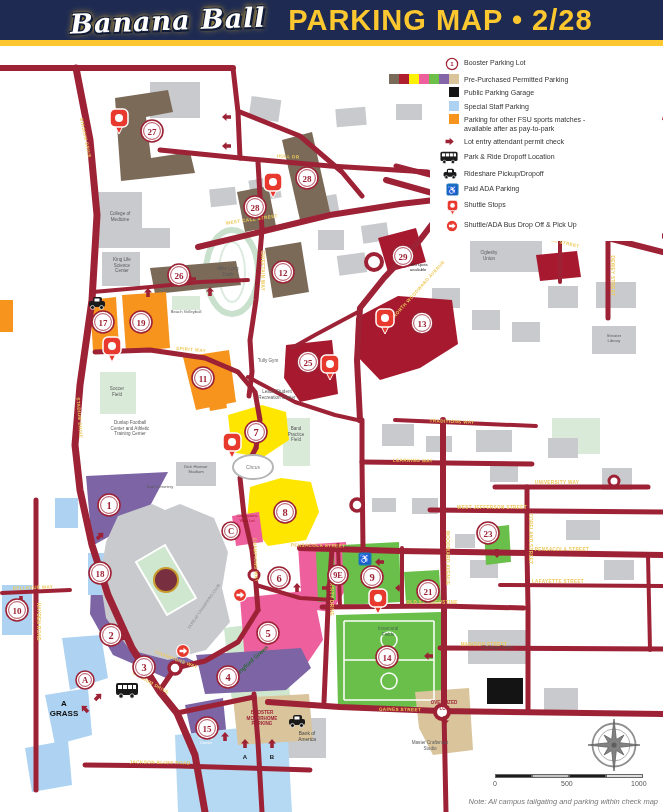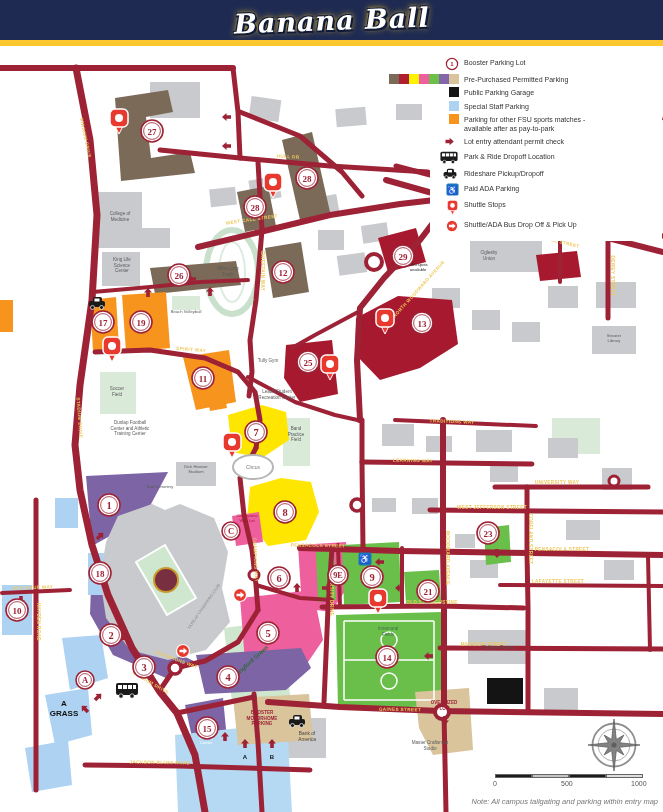--- a/index.html
+++ b/index.html
@@ -29,20 +29,21 @@
   .scalebar .lab{position:absolute;top:6px;font-size:7px;color:#555;}
   .note{position:absolute;right:5px;top:797px;font-size:7.5px;font-style:italic;color:#767676;z-index:30;}
   .compass{position:absolute;left:586px;top:717px;z-index:30;}
 </style>
 </head>
 <body>
 
 <div class="page">
   <div class="hdr">
     <span class="logo">Banana Ball</span>
+    <span class="title">PARKING MAP • 2/28</span>
   </div>
   <div class="hdr-stripe"></div>
 
   <svg id="map-canvas" viewBox="0 46 663 766">
       <ellipse cx="232" cy="272" rx="26" ry="42" fill="none" stroke="#c8e0cc" stroke-width="6"></ellipse>
       <ellipse cx="232" cy="272" rx="13" ry="30" fill="none" stroke="#dcebdf" stroke-width="2"></ellipse>
       <rect x="100" y="372" width="36" height="42" fill="#d9ead9"></rect>
       <rect x="283" y="418" width="27" height="48" fill="#d9ead9"></rect>
       <rect x="172" y="296" width="28" height="14" fill="#d9ead9"></rect>
       <rect x="552" y="418" width="48" height="36" fill="#d9ead9"></rect>
@@ -645,14 +646,14 @@
   <div class="scalebar" id="scalebar">
       <div class="seg" style="left: 0px; background: rgb(28, 28, 28);"></div>
       <div class="seg" style="left: 37px; background: rgb(196, 196, 196);"></div>
       <div class="seg" style="left: 74px; background: rgb(28, 28, 28);"></div>
       <div class="seg" style="left: 111px; background: rgb(222, 222, 222);"></div>
       <span class="lab" style="left: -2px;">0</span>
       <span class="lab" style="left: 66px;">500</span>
       <span class="lab" style="left: 136px;">1000</span>
     </div>
 
-  <div class="note">Note: All campus tailgating and parking within entry map</div>
+  <div class="note">Note: All campus tailgating and parking within check map</div>
 </div>
 
 </body></html>

